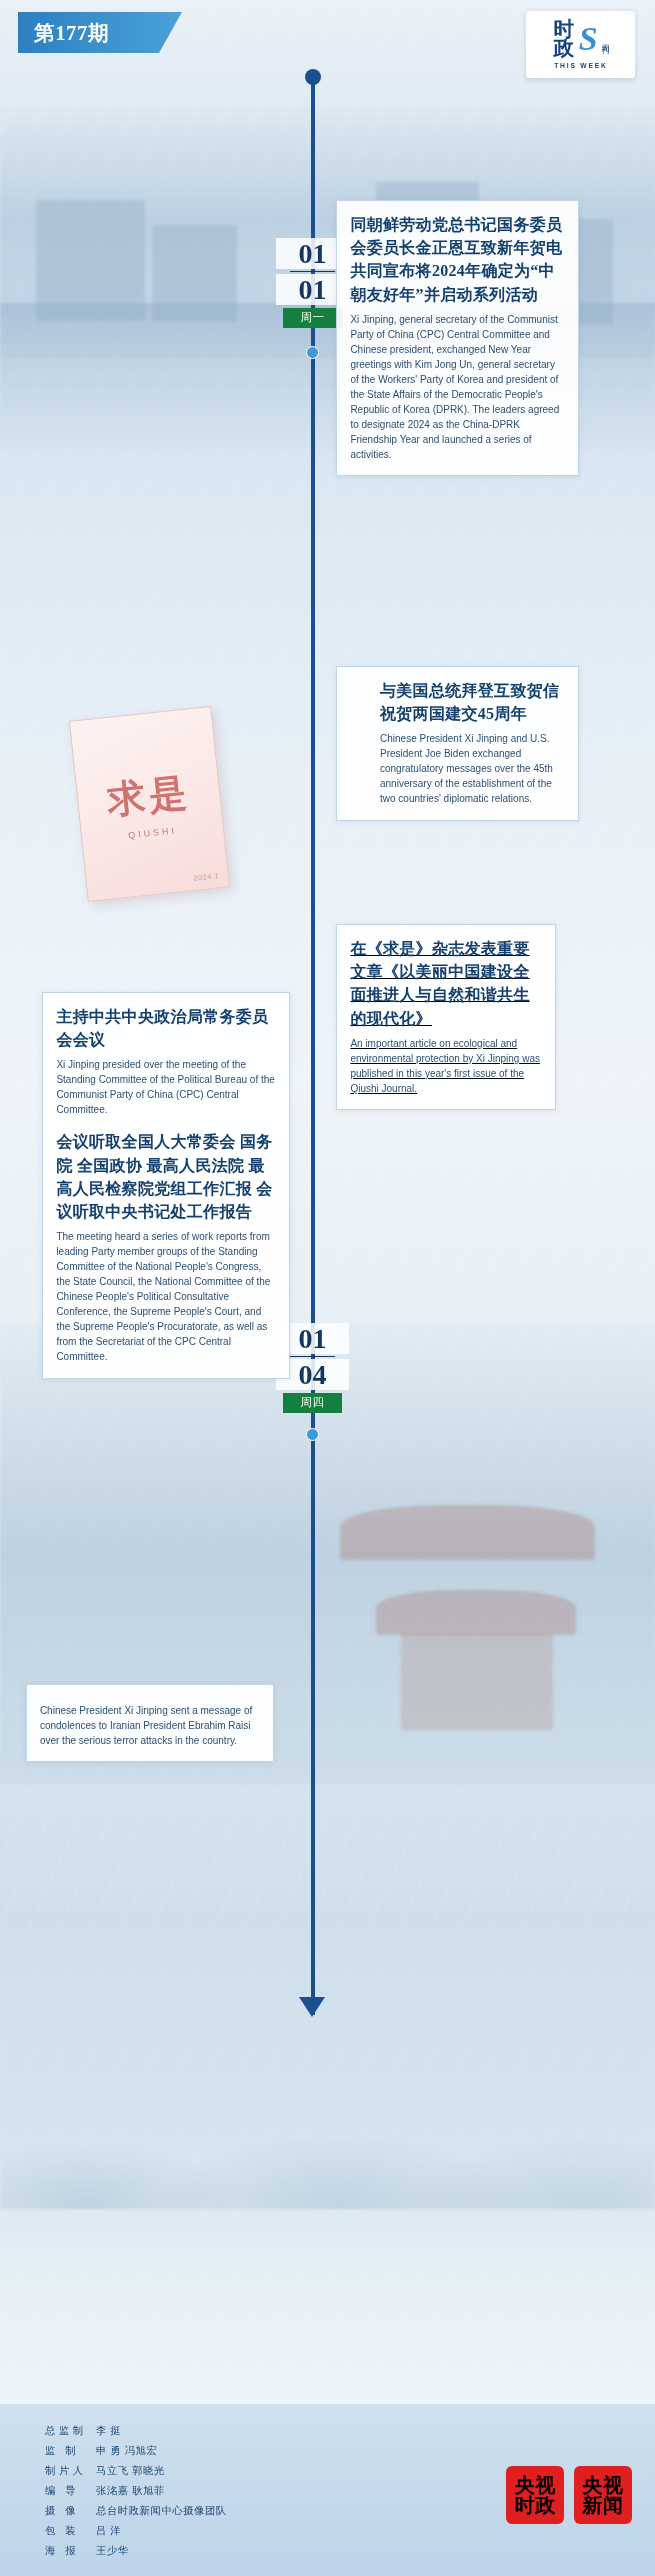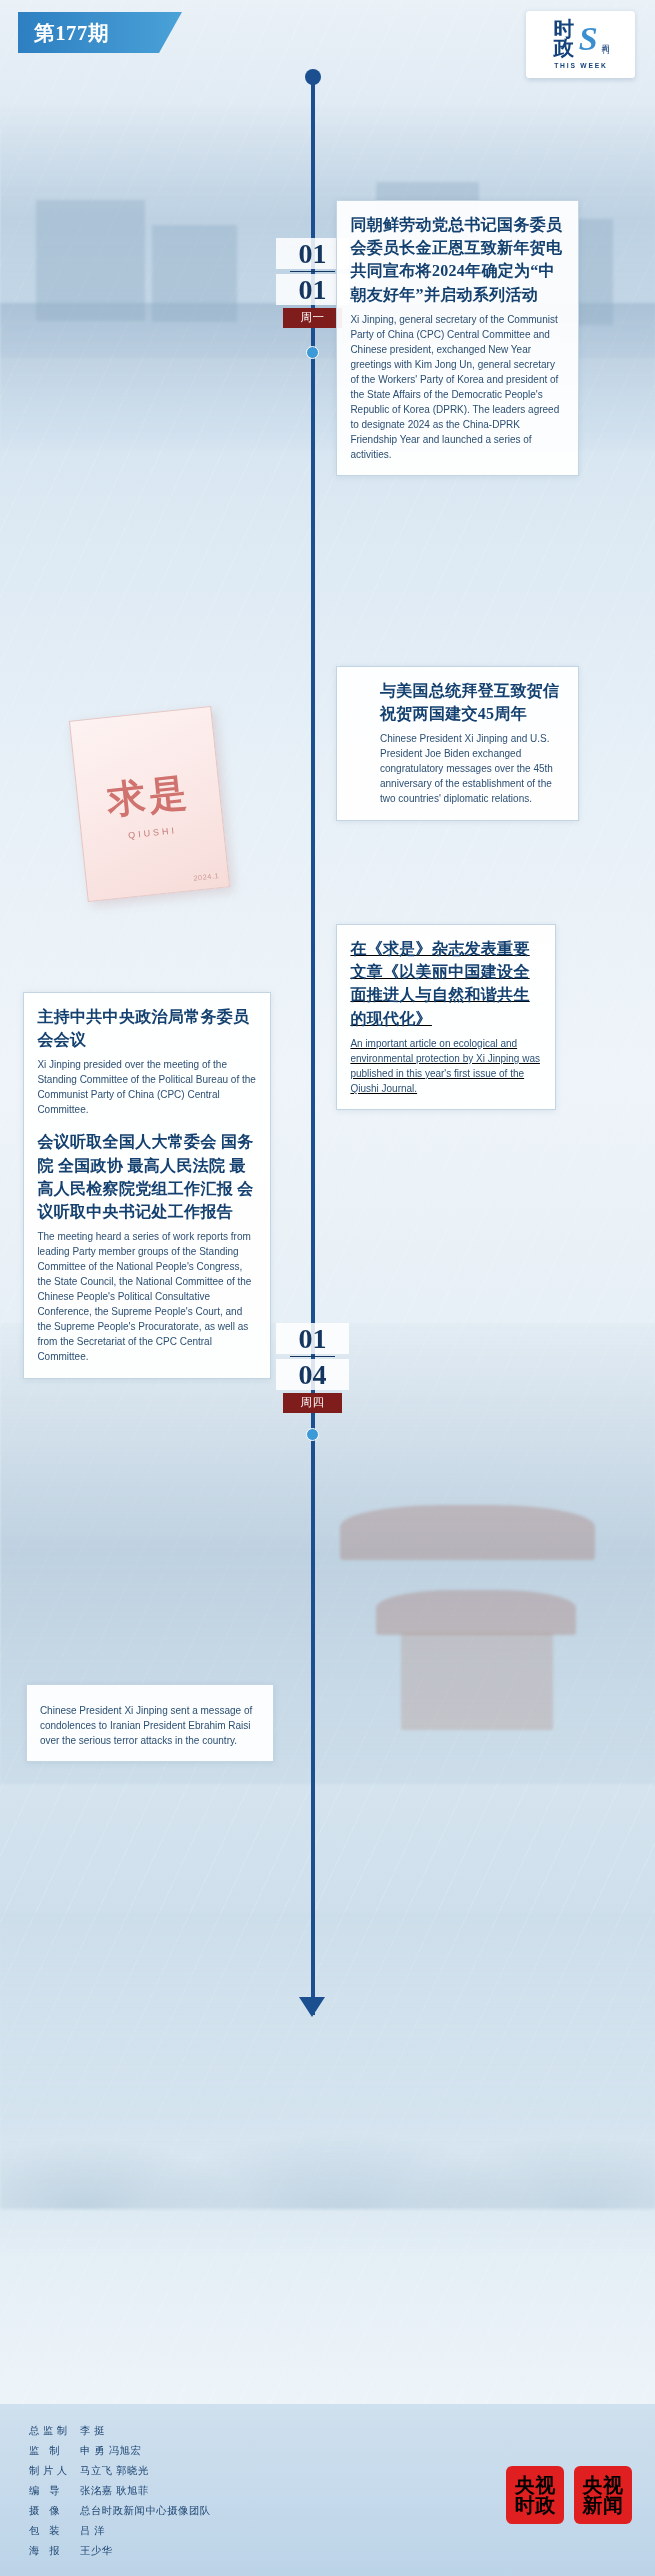--- a/index.html
+++ b/index.html
@@ -178,21 +178,21 @@
     line-height: 1.12;
   }
   .date-node .rule {
     width: 45px; height: 1.8px;
     background: #14365f;
     margin: 1.2px auto;
   }
   .date-node .wd {
     margin: 3.6px auto 0;
     width: 59px;
-    background: #7f1d1d;
+    background: #15803d;
     color: #fff;
     font-size: 11.5px;
     padding: 1.8px 0 2.4px;
     letter-spacing: 0.6px;
   }
   .node-dot {
     position: absolute;
     left: 306px;
     width: 13.4px; height: 13.4px;
     border-radius: 50%;
@@ -268,21 +268,21 @@
     width: 656px; height: 172px;
     background: linear-gradient(180deg,#cfe0ee 0%, #bcd4e8 100%);
   }
   .credits {
     position: absolute;
     left: 29px; top: 2421px;
     font-size: 10.3px;
     color: #1d4573;
     line-height: 1.95;
   }
-  .credits .row { display: flex; }
+  .credits .row { display: flex; margin-left: 16px; }
   .credits .lbl {
     width: 51px;
     letter-spacing: 3.6px;
     white-space: nowrap;
   }
   .credits .val { letter-spacing: 0.6px; }
   .cctv-marks {
     position: absolute;
     right: 24px; top: 2466px;
     display: flex;
@@ -364,21 +364,21 @@
 <div class="card" style="left:336px; top:666px; width:243px;padding-left:43px;">
   <div class="hl">与美国总统拜登互致贺信祝贺两国建交45周年</div>
   <div class="en">Chinese President Xi Jinping and U.S. President Joe Biden exchanged congratulatory messages over the 45th anniversary of the establishment of the two countries' diplomatic relations.</div>
 </div>
 
 <div class="card" style="left:336px; top:924px; width:220px;text-decoration:underline;">
   <div class="hl">在《求是》杂志发表重要文章《以美丽中国建设全面推进人与自然和谐共生的现代化》</div>
   <div class="en">An important article on ecological and environmental protection by Xi Jinping was published in this year's first issue of the Qiushi Journal.</div>
 </div>
 
-<div class="card" style="left:23px; top:992px; width:248px;">
+<div class="card" style="left:42px; top:992px; width:248px;">
   <div class="hl">主持中共中央政治局常务委员会会议</div>
   <div class="en">Xi Jinping presided over the meeting of the Standing Committee of the Political Bureau of the Communist Party of China (CPC) Central Committee.</div>
   <div class="hl">会议听取全国人大常委会 国务院 全国政协 最高人民法院 最高人民检察院党组工作汇报 会议听取中央书记处工作报告</div>
   <div class="en">The meeting heard a series of work reports from leading Party member groups of the Standing Committee of the National People's Congress, the State Council, the National Committee of the Chinese People's Political Consultative Conference, the Supreme People's Court, and the Supreme People's Procuratorate, as well as from the Secretariat of the CPC Central Committee.</div>
 </div>
 
 <div class="card" style="left:25.5px; top:1684px; width:248px;">
   <div class="en">Chinese President Xi Jinping sent a message of condolences to Iranian President Ebrahim Raisi over the serious terror attacks in the country.</div>
 </div>
 

